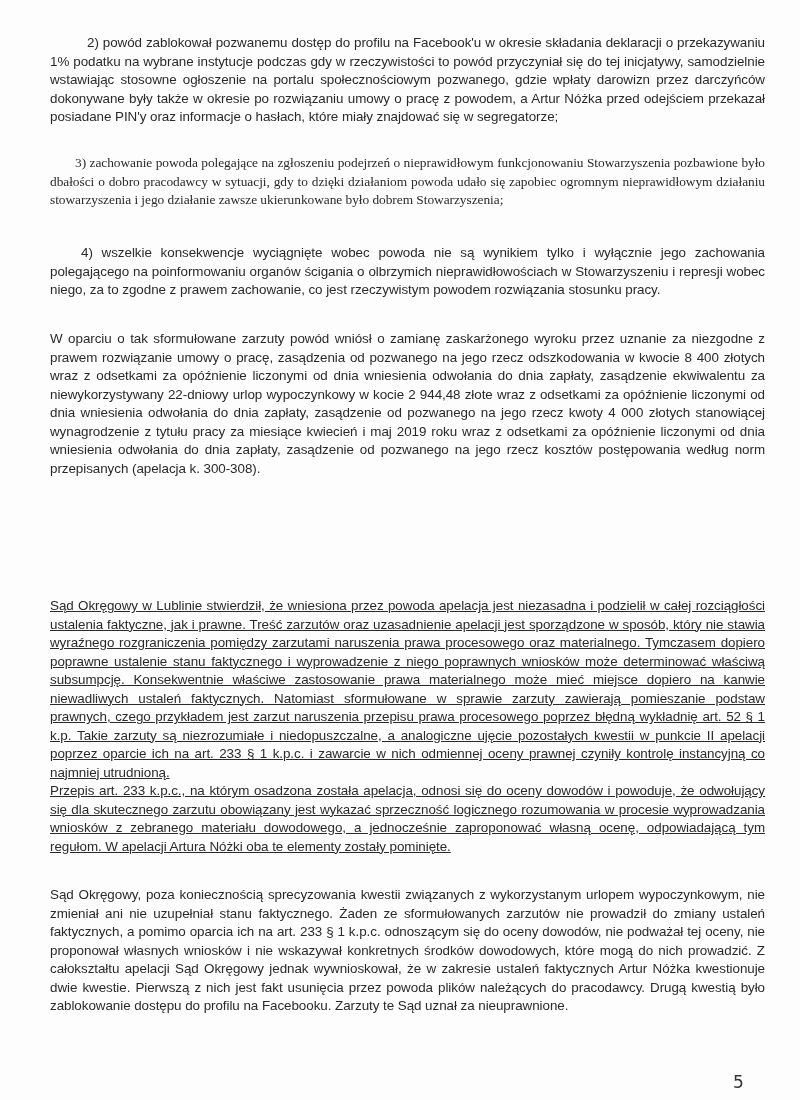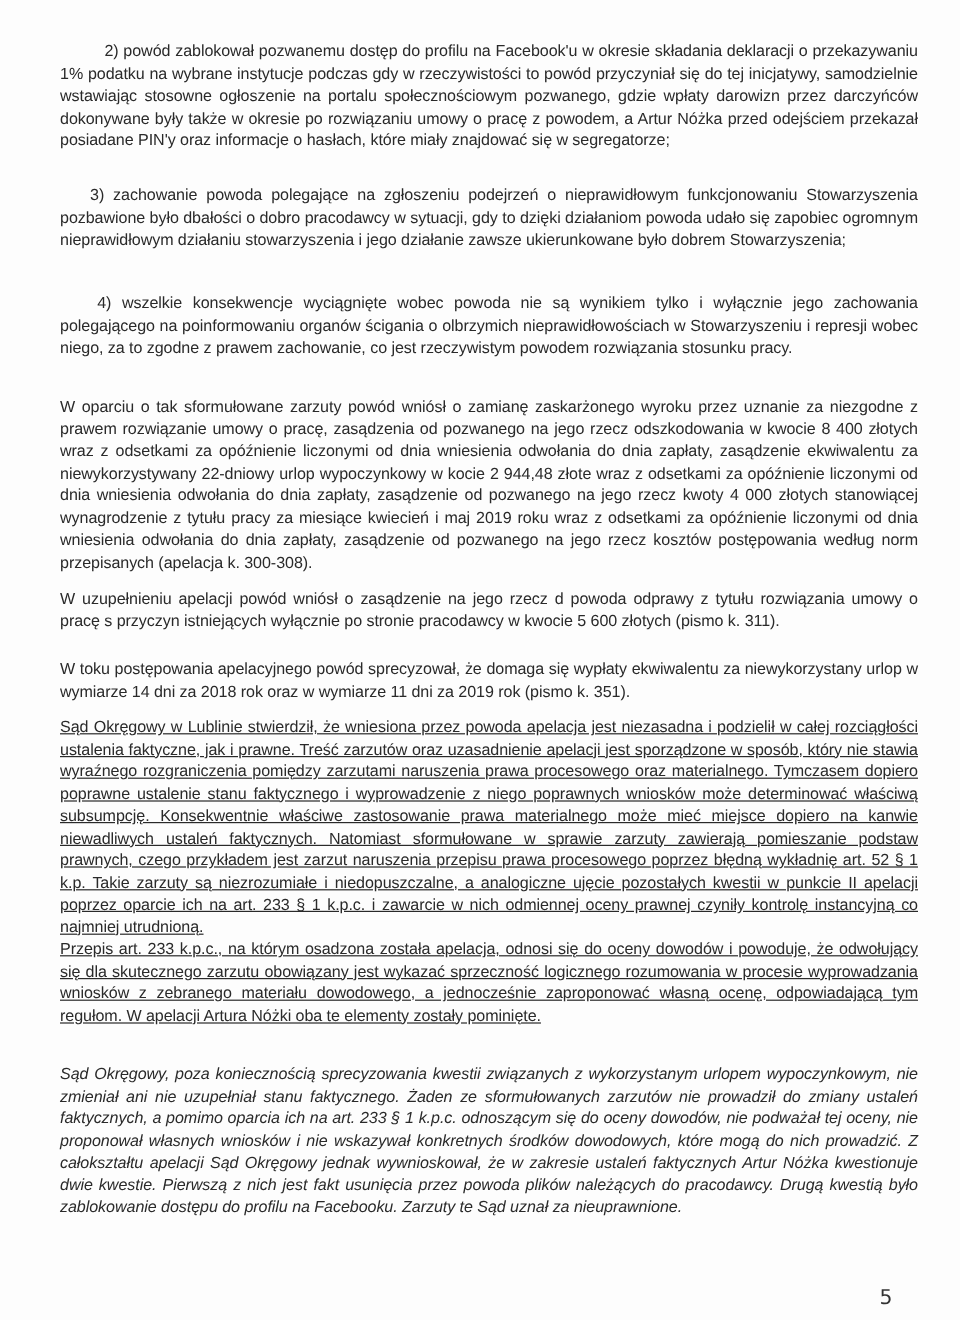--- a/index.html
+++ b/index.html
@@ -17,44 +17,42 @@
   .p {
     margin: 0;
     font-size: 13.4px;
     line-height: 18.5px;
     text-align: justify;
     text-align-last: left;
     letter-spacing: -0.05px;
     word-spacing: 0px;
   }
   .p.ind2 { text-indent: 37px; }
-  .p.ind3 { text-indent: 25px; }
+  .p.ind3 { text-indent: 25px; font-family: Liberation Serif, serif; }
   .p.ind4 { text-indent: 31px; }
   #para-2 { top: 30px; }
   #para-3 { top: 150px; }
   #para-4 { top: 240px; }
   #para-5 { top: 326px; }
   #para-6 { top: 486px; }
   #para-7 { top: 545px; }
   #para-8 { top: 593px; text-decoration: underline; }
   #para-9 { top: 778px; text-decoration: underline; }
-  #para-10 { top: 882px; font-style: italic; }
+  #para-10 { top: 882px; }
   .page-number {
     position: absolute; left: 733px; top: 1068px;
     font-family: "DejaVu Sans", sans-serif;
     font-size: 17px; color: #333;
   }
 </style>
 </head>
 <body>
 
 <div class="page">
   <p id="para-2" class="col p ind2">2) powód zablokował pozwanemu dostęp do profilu na Facebook'u w okresie składania deklaracji o przekazywaniu 1% podatku na wybrane instytucje podczas gdy w rzeczywistości to powód przyczyniał się do tej inicjatywy, samodzielnie wstawiając stosowne ogłoszenie na portalu społecznościowym pozwanego, gdzie wpłaty darowizn przez darczyńców dokonywane były także w okresie po rozwiązaniu umowy o pracę z powodem, a Artur Nóżka przed odejściem przekazał posiadane PIN'y oraz informacje o hasłach, które miały znajdować się w segregatorze;</p>
   <p id="para-3" class="col p ind3">3) zachowanie powoda polegające na zgłoszeniu podejrzeń o nieprawidłowym funkcjonowaniu Stowarzyszenia pozbawione było dbałości o dobro pracodawcy w sytuacji, gdy to dzięki działaniom powoda udało się zapobiec ogromnym nieprawidłowym działaniu stowarzyszenia i jego działanie zawsze ukierunkowane było dobrem Stowarzyszenia;</p>
   <p id="para-4" class="col p ind4">4) wszelkie konsekwencje wyciągnięte wobec powoda nie są wynikiem tylko i wyłącznie jego zachowania polegającego na poinformowaniu organów ścigania o olbrzymich nieprawidłowościach w Stowarzyszeniu i represji wobec niego, za to zgodne z prawem zachowanie, co jest rzeczywistym powodem rozwiązania stosunku pracy.</p>
   <p id="para-5" class="col p">W oparciu o tak sformułowane zarzuty powód wniósł o zamianę zaskarżonego wyroku przez uznanie za niezgodne z prawem rozwiązanie umowy o pracę, zasądzenia od pozwanego na jego rzecz odszkodowania w kwocie 8 400 złotych wraz z odsetkami za opóźnienie liczonymi od dnia wniesienia odwołania do dnia zapłaty, zasądzenie ekwiwalentu za niewykorzystywany 22-dniowy urlop wypoczynkowy w kocie 2 944,48 złote wraz z odsetkami za opóźnienie liczonymi od dnia wniesienia odwołania do dnia zapłaty, zasądzenie od pozwanego na jego rzecz kwoty 4 000 złotych stanowiącej wynagrodzenie z tytułu pracy za miesiące kwiecień i maj 2019 roku wraz z odsetkami za opóźnienie liczonymi od dnia wniesienia odwołania do dnia zapłaty, zasądzenie od pozwanego na jego rzecz kosztów postępowania według norm przepisanych (apelacja k. 300-308).</p>
-  <p id="para-6" class="col p">W uzupełnieniu apelacji powód wniósł o zasądzenie na jego rzecz d powoda odprawy z tytułu rozwiązania umowy o pracę s przyczyn istniejących wyłącznie po stronie pracodawcy w kwocie 5 600 złotych (pismo k. 311).</p>
-  <p id="para-7" class="col p">W toku postępowania apelacyjnego powód sprecyzował, że domaga się wypłaty ekwiwalentu za niewykorzystany urlop w wymiarze 14 dni za 2018 rok oraz w wymiarze 11 dni za 2019 rok (pismo k. 351).</p>
   <p id="para-8" class="col p">Sąd Okręgowy w Lublinie stwierdził, że wniesiona przez powoda apelacja jest niezasadna i podzielił w całej rozciągłości ustalenia faktyczne, jak i prawne. Treść zarzutów oraz uzasadnienie apelacji jest sporządzone w sposób, który nie stawia wyraźnego rozgraniczenia pomiędzy zarzutami naruszenia prawa procesowego oraz materialnego. Tymczasem dopiero poprawne ustalenie stanu faktycznego i wyprowadzenie z niego poprawnych wniosków może determinować właściwą subsumpcję. Konsekwentnie właściwe zastosowanie prawa materialnego może mieć miejsce dopiero na kanwie niewadliwych ustaleń faktycznych. Natomiast sformułowane w sprawie zarzuty zawierają pomieszanie podstaw prawnych, czego przykładem jest zarzut naruszenia przepisu prawa procesowego poprzez błędną wykładnię art. 52 § 1 k.p. Takie zarzuty są niezrozumiałe i niedopuszczalne, a analogiczne ujęcie pozostałych kwestii w punkcie II apelacji poprzez oparcie ich na art. 233 § 1 k.p.c. i zawarcie w nich odmiennej oceny prawnej czyniły kontrolę instancyjną co najmniej utrudnioną.</p>
   <p id="para-9" class="col p">Przepis art. 233 k.p.c., na którym osadzona została apelacja, odnosi się do oceny dowodów i powoduje, że odwołujący się dla skutecznego zarzutu obowiązany jest wykazać sprzeczność logicznego rozumowania w procesie wyprowadzania wniosków z zebranego materiału dowodowego, a jednocześnie zaproponować własną ocenę, odpowiadającą tym regułom. W apelacji Artura Nóżki oba te elementy zostały pominięte.</p>
   <p id="para-10" class="col p">Sąd Okręgowy, poza koniecznością sprecyzowania kwestii związanych z wykorzystanym urlopem wypoczynkowym, nie zmieniał ani nie uzupełniał stanu faktycznego. Żaden ze sformułowanych zarzutów nie prowadził do zmiany ustaleń faktycznych, a pomimo oparcia ich na art. 233 § 1 k.p.c. odnoszącym się do oceny dowodów, nie podważał tej oceny, nie proponował własnych wniosków i nie wskazywał konkretnych środków dowodowych, które mogą do nich prowadzić. Z całokształtu apelacji Sąd Okręgowy jednak wywnioskował, że w zakresie ustaleń faktycznych Artur Nóżka kwestionuje dwie kwestie. Pierwszą z nich jest fakt usunięcia przez powoda plików należących do pracodawcy. Drugą kwestią było zablokowanie dostępu do profilu na Facebooku. Zarzuty te Sąd uznał za nieuprawnione.</p>
   <div class="page-number">5</div>
 </div>
 
 </body></html>

